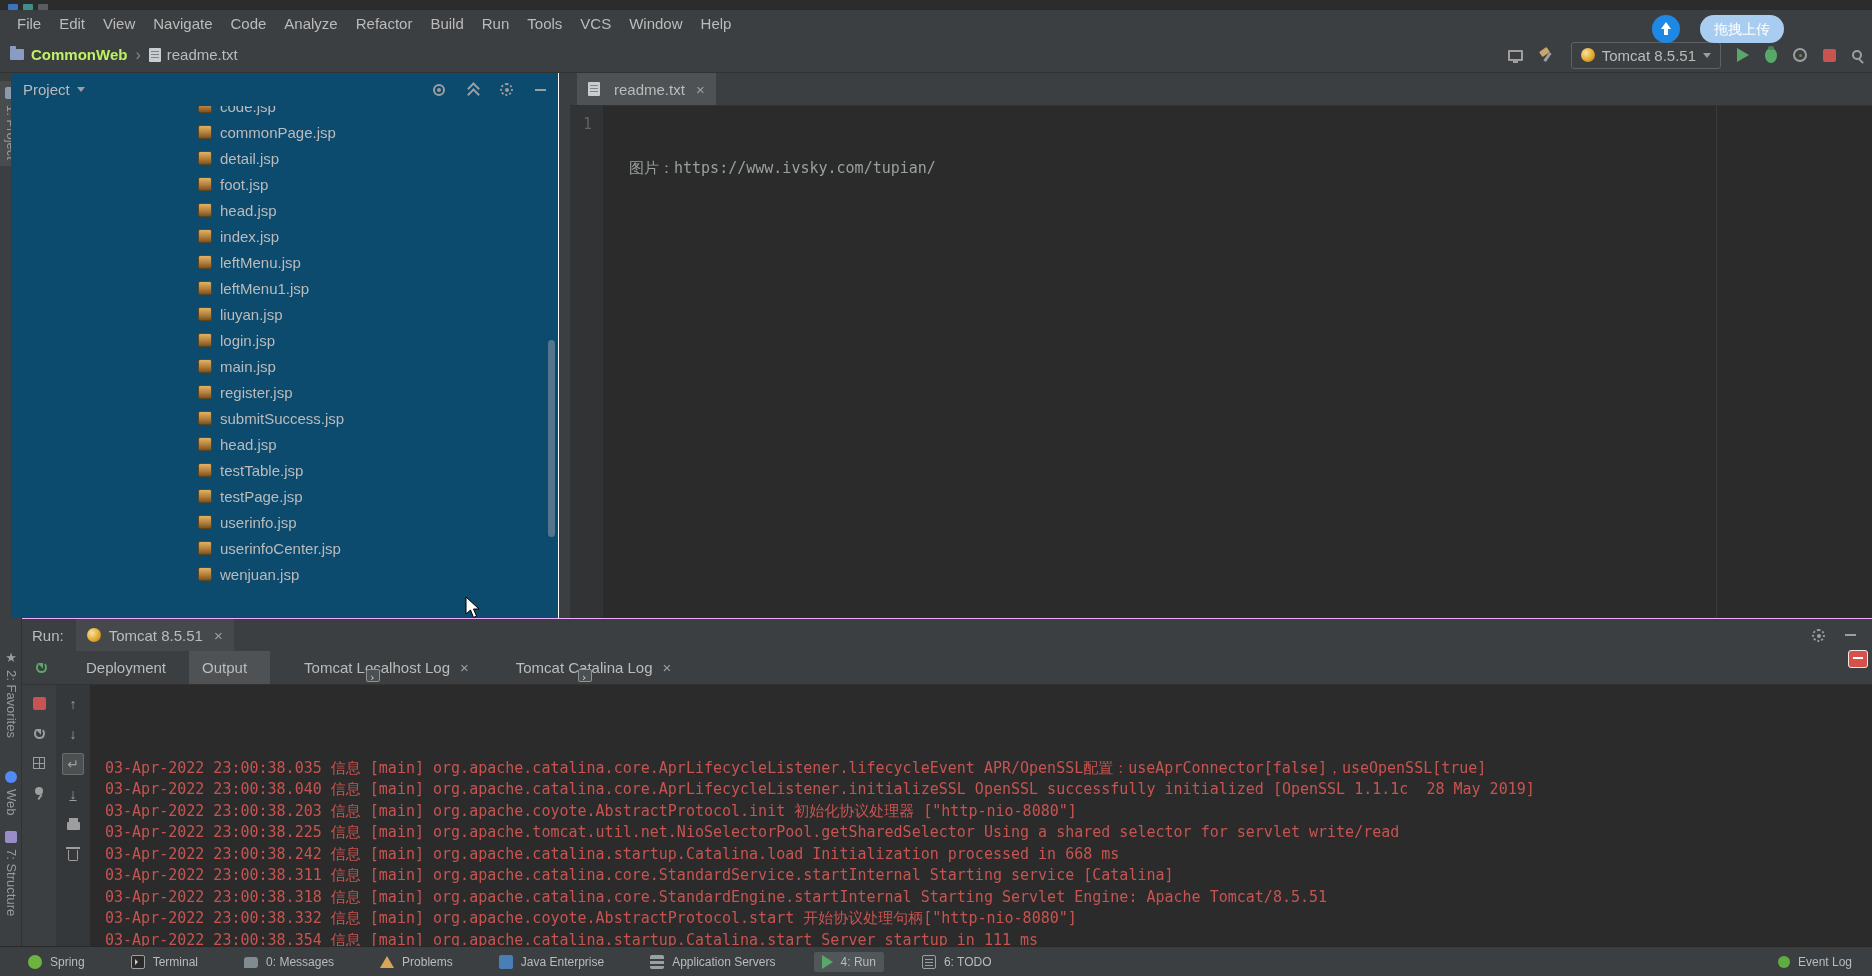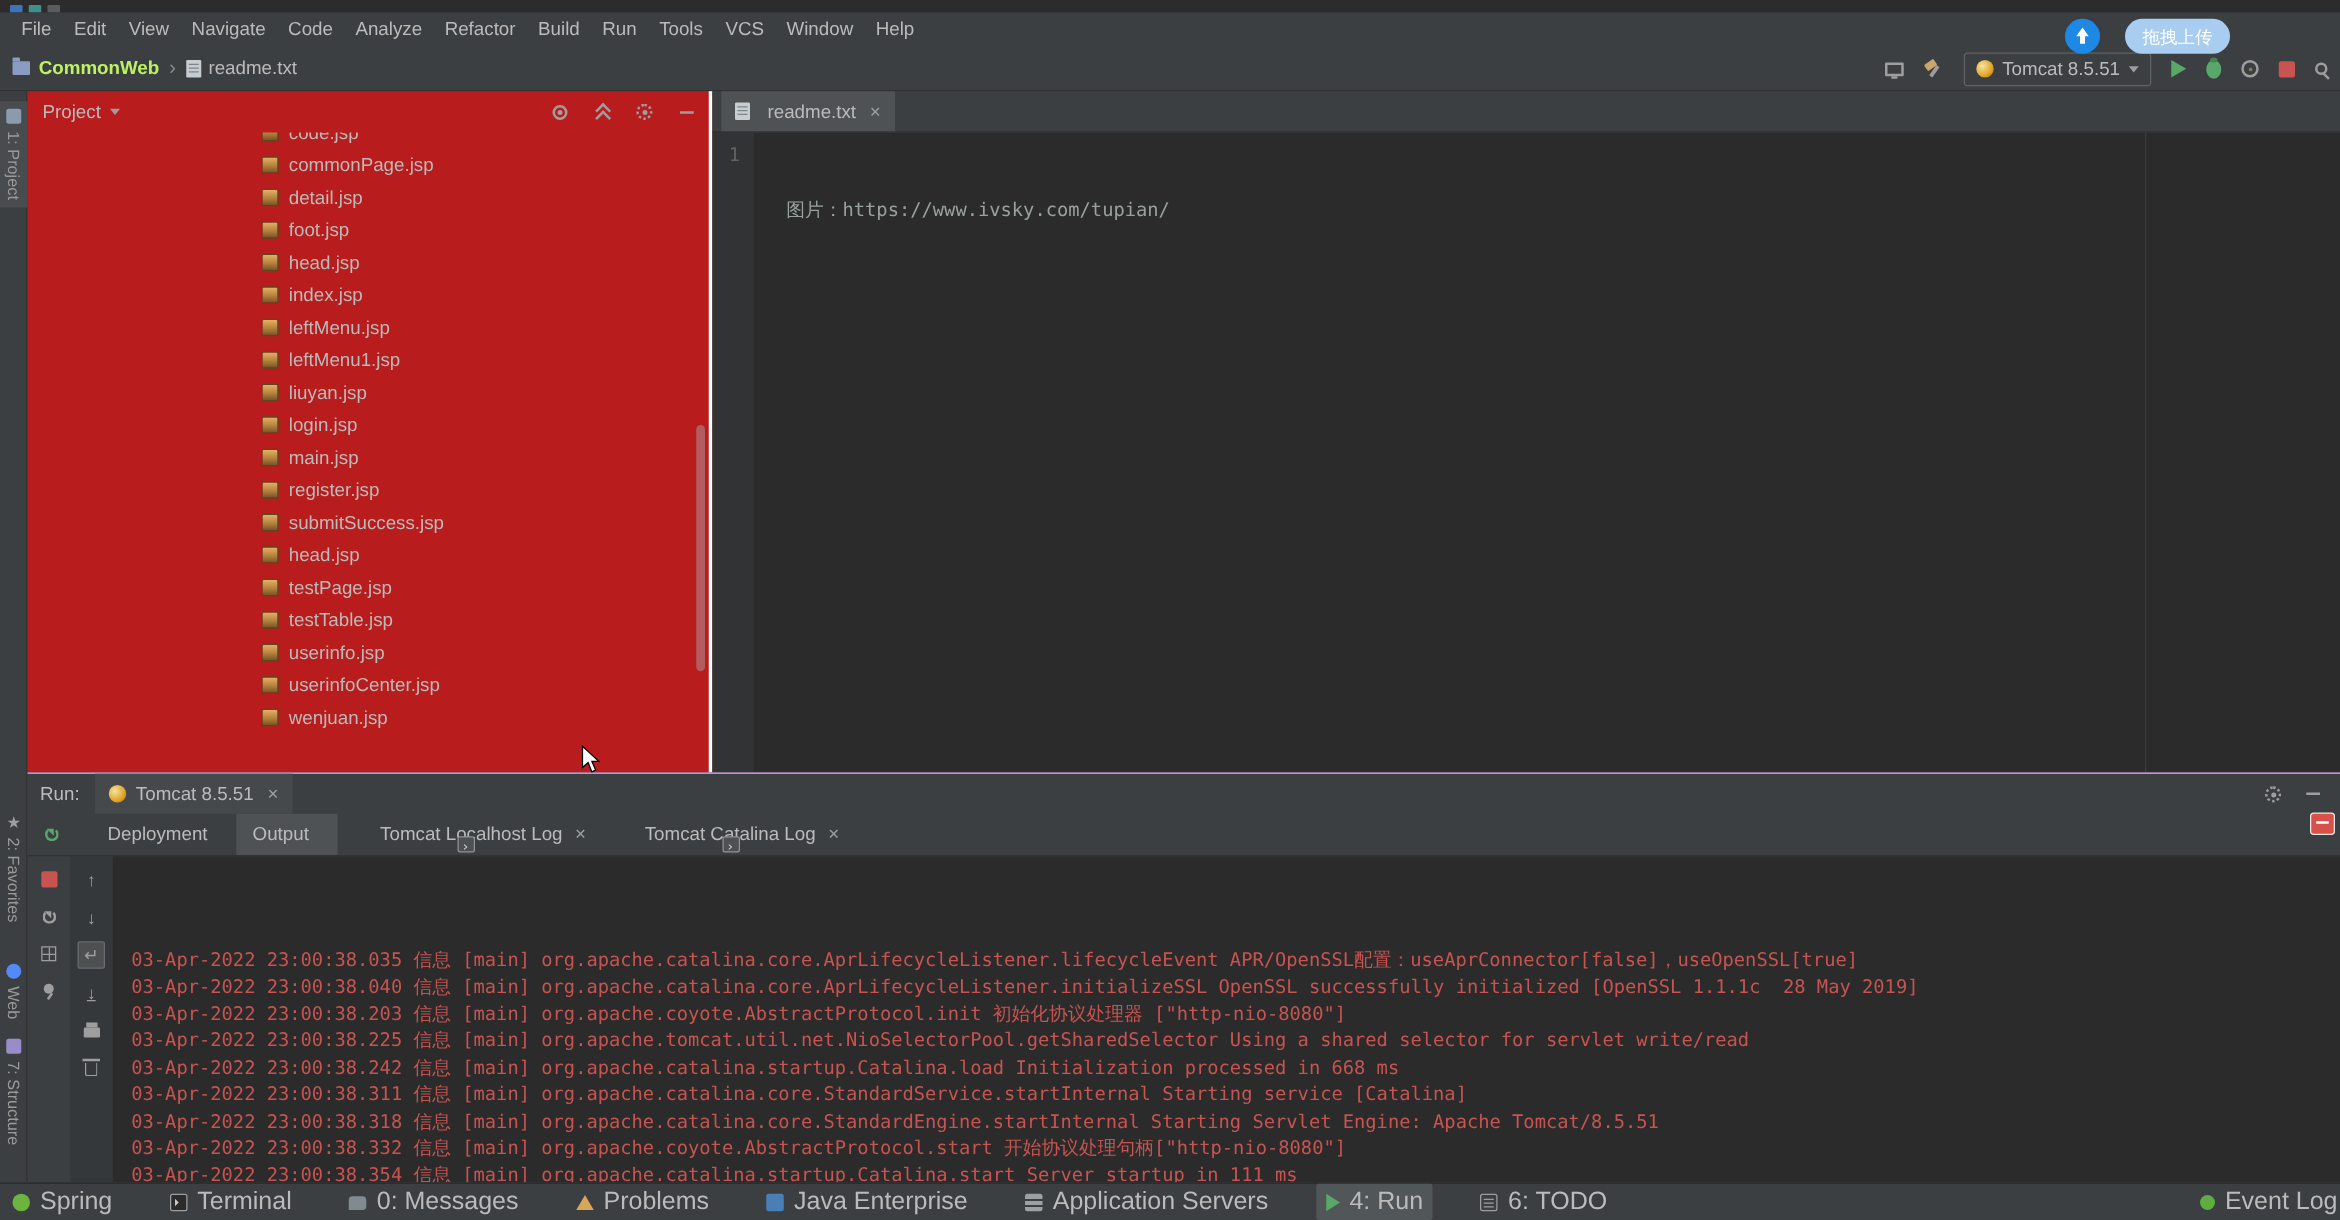--- a/index.html
+++ b/index.html
@@ -57,21 +57,21 @@
   .leftstrip{position:absolute;left:0;top:73px;width:22px;height:873px;background:#3c3f41;border-right:1px solid #323232}
   .strip-btn{position:absolute;left:0;width:22px;display:flex;flex-direction:column;align-items:center;gap:6px;padding:6px 0}
   .strip-btn.sel{background:#494c4e}
   .vtext{writing-mode:vertical-rl;font-size:13px;color:#9a9a9a;white-space:nowrap}
   .strip-ico-sq{width:12px;height:12px;background:#8b9aad;border-radius:2px}
   .strip-star{color:#9e9e9e;font-size:13px;line-height:13px}
   .strip-globe{width:12px;height:12px;border-radius:50%;background:#548af7}
   .strip-struct{width:12px;height:12px;background:#9a8cc9;border-radius:2px}
 
   
-  .project-panel{position:absolute;left:22px;top:73px;width:548px;height:545px;background:#b91c1c;border-right:3px solid #ffffff;overflow:hidden}
+  .project-panel{position:absolute;left:11px;top:73px;width:548px;height:545px;background:#0c4a6e;border-right:1px solid #ffffff;overflow:hidden}
   .pp-header{height:33px;display:flex;align-items:center;padding:0 12px;font-size:15px;color:#bbbbbb}
   .pp-title-wrap{display:flex;align-items:center;gap:7px}
   .pp-icons{margin-left:auto;display:flex;align-items:center;gap:22px}
   .locate-i{width:12px;height:12px;border:2px solid #9e9e9e;border-radius:50%;position:relative}
   .locate-i::after{content:"";position:absolute;inset:2px;background:#9e9e9e;border-radius:50%}
   .collapse-i{width:11px;height:13px;position:relative}
   .collapse-i::before,.collapse-i::after{content:"";position:absolute;left:2px;width:7px;height:7px;border-left:2px solid #9e9e9e;border-top:2px solid #9e9e9e;transform:rotate(45deg)}
   .collapse-i::before{top:1px}.collapse-i::after{top:7px}
   .gear-i{width:13px;height:13px;border:2px dotted #9e9e9e;border-radius:50%;position:relative}
   .gear-i::after{content:"";position:absolute;inset:3px;border:2px solid #9e9e9e;border-radius:50%}
@@ -123,21 +123,21 @@
   .pin-i{width:8px;height:8px;background:#9e9e9e;border-radius:50%;position:relative}
   .pin-i::after{content:"";position:absolute;top:7px;left:4px;width:2px;height:6px;background:#9e9e9e;transform:rotate(35deg)}
   .printer-i{width:13px;height:8px;background:#9e9e9e;border-radius:1px;position:relative;margin-top:4px}
   .printer-i::before{content:"";position:absolute;top:-4px;left:2px;width:9px;height:4px;background:#9e9e9e}
   .trash-i{width:10px;height:11px;border:1px solid #9e9e9e;border-top:none;border-radius:0 0 2px 2px;position:relative;margin-top:3px}
   .trash-i::before{content:"";position:absolute;top:-3px;left:-3px;width:14px;height:2px;background:#9e9e9e}
   .console{position:absolute;left:83px;top:8px;right:0;bottom:0;font:15px/21.5px "DejaVu Sans Mono",monospace;white-space:pre;overflow:hidden}
   .log-line.red{color:#c75450}
 
   
-  .statusbar{position:absolute;left:0;top:946px;width:100%;height:30px;background:#3c3f41;border-top:1px solid #282828;display:flex;align-items:center;padding:0 2px;font-size:20px;color:#bbbbbb}
+  .statusbar{position:absolute;left:0;top:946px;width:100%;height:30px;background:#3c3f41;border-top:1px solid #282828;display:flex;align-items:center;padding:0 20px;font-size:12px;color:#bbbbbb}
   .sb-items{display:flex;align-items:center;gap:30px}
   .sb-item{display:flex;align-items:center;gap:8px;padding:3px 8px;border-radius:2px}
   .sb-item.sel{background:#515658}
   .sb-right{margin-left:auto;display:flex;align-items:center;gap:8px}
   .sbi{width:14px;height:14px;position:relative;display:inline-block;flex:0 0 auto}
   .sbi.spring{border-radius:50%;background:#6db33f}
   .sbi.terminal{background:#2b2b2b;border:1px solid #9e9e9e;border-radius:2px}
   .sbi.terminal::after{content:"";position:absolute;left:3px;top:3px;border:3px solid transparent;border-left-color:#c8c8c8}
   .sbi.messages{background:#7f8b91;border-radius:3px 3px 3px 0;height:11px;margin-top:2px}
   .sbi.problems{width:0;height:0;border-left:7px solid transparent;border-right:7px solid transparent;border-bottom:12px solid #d8a657;background:none}
@@ -294,25 +294,25 @@
         <div class="tree-item">
         <span class="jsp-icon"></span>
         <span class="tree-label">submitSuccess.jsp</span>
       </div>
         <div class="tree-item">
         <span class="jsp-icon"></span>
         <span class="tree-label">head.jsp</span>
       </div>
         <div class="tree-item">
         <span class="jsp-icon"></span>
+        <span class="tree-label">testTable.jsp</span>
+      </div>
+        <div class="tree-item">
+        <span class="jsp-icon"></span>
         <span class="tree-label">testPage.jsp</span>
-      </div>
-        <div class="tree-item">
-        <span class="jsp-icon"></span>
-        <span class="tree-label">testTable.jsp</span>
       </div>
         <div class="tree-item">
         <span class="jsp-icon"></span>
         <span class="tree-label">userinfo.jsp</span>
       </div>
         <div class="tree-item">
         <span class="jsp-icon"></span>
         <span class="tree-label">userinfoCenter.jsp</span>
       </div>
         <div class="tree-item">

